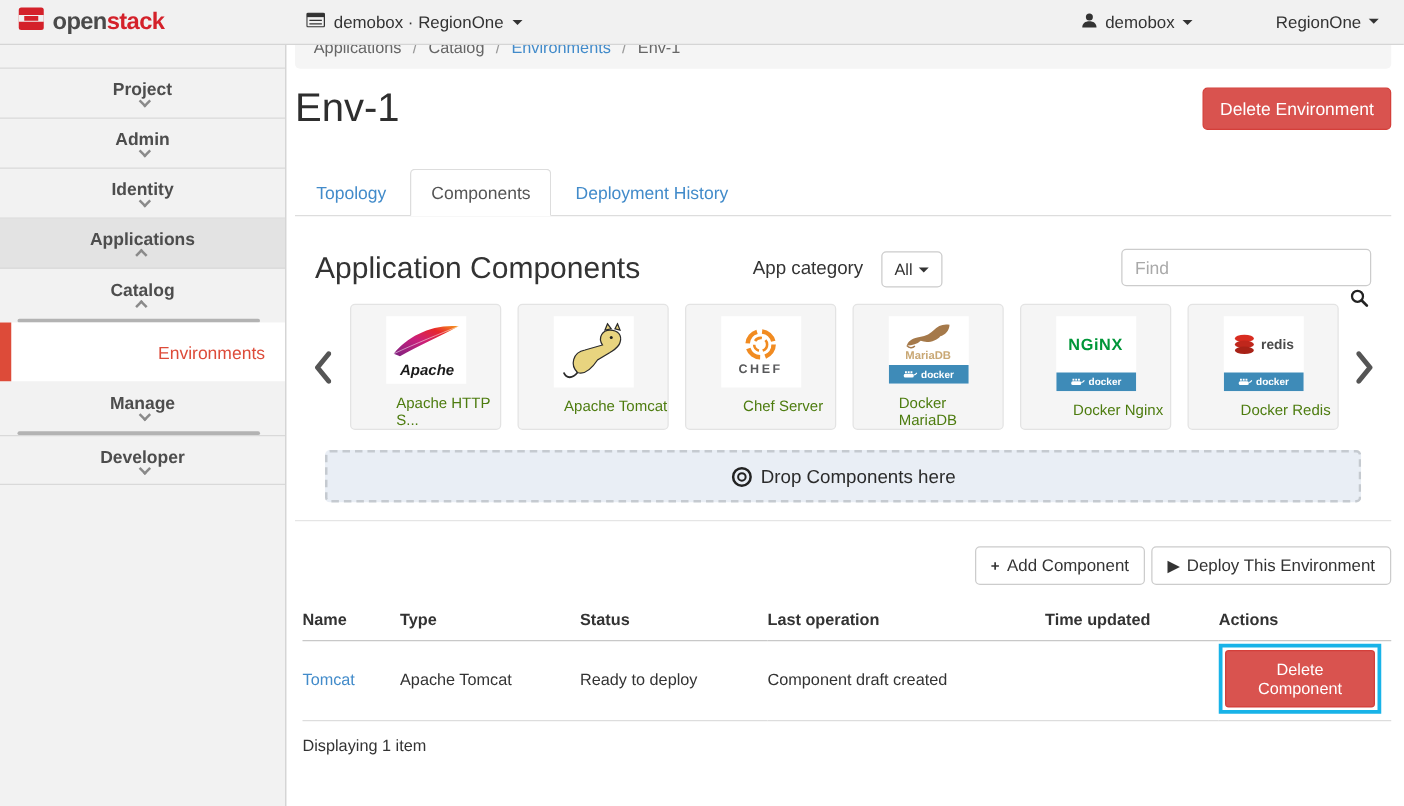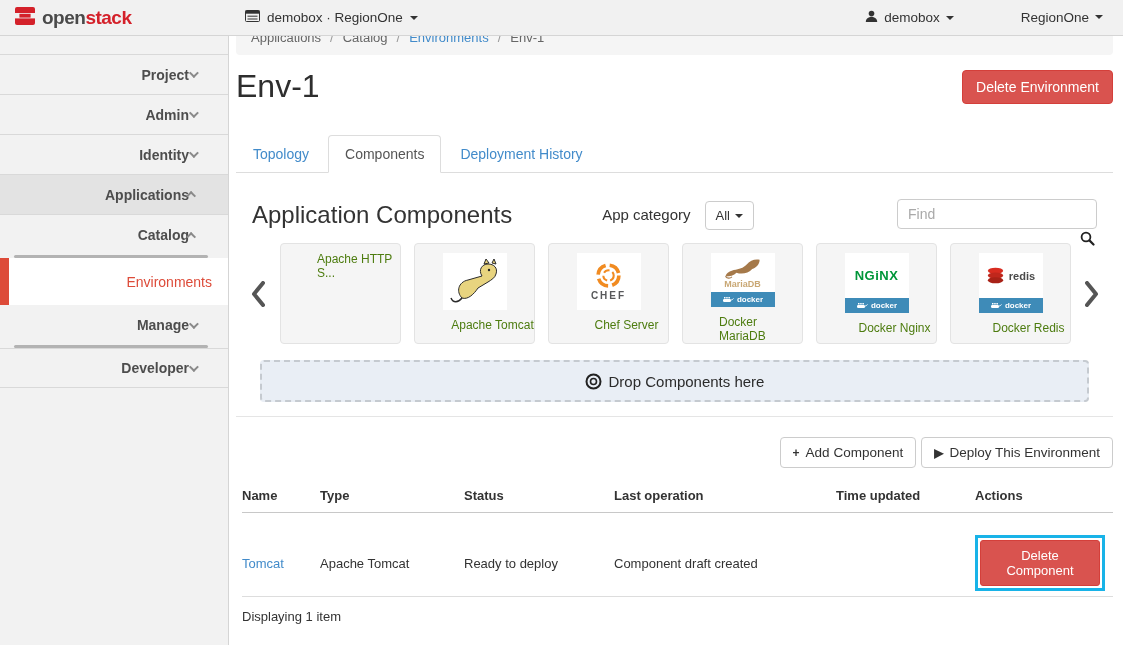--- a/index.html
+++ b/index.html
@@ -23,23 +23,23 @@
   .top-right { margin-left:auto; display:flex; align-items:flex-start; gap:67px; padding-right:20px; font-size:13.5px; }
   .menu-item { display:flex; align-items:center; gap:6px; cursor:pointer; }
   .caret { width:0; height:0; border-left:4px solid transparent; border-right:4px solid transparent; border-top:4px solid #333; display:inline-block; }
   
   .sidebar {
     position:fixed; top:36px; left:0; width:229px; height:609px;
     background:#f2f2f2; border-right:1px solid #d5d5d5;
   }
   .side-sliver { height:19px; border-bottom:1px solid #d9d9d9; }
   .side-item {
-    height:40px; display:flex; align-items:center; justify-content:flex-end;
+    height:40px; display:flex; align-items:center; justify-content:center;
     padding:0 32px; border-bottom:1px solid #d9d9d9;
-    font-size:14px; font-weight:bold; color:#4d4d4d; cursor:pointer;
+    font-size:14px; font-weight:bold; color:#4d4d4d; cursor:pointer;flex-direction:column;
   }
   .side-item.applications { background:#e3e3e3; }
   .side-item.no-bb { border-bottom:none; }
   .chev { width:7px; height:7px; border-right:2px solid #8a8a8a; border-bottom:2px solid #8a8a8a; display:inline-block; }
   .chev.down { transform:rotate(45deg) translateY(-2px); }
   .chev.up   { transform:rotate(-135deg) translateY(-2px); }
   .side-underline { height:3px; background:#b3b3b3; margin:0 20px 0 14px; border-radius:2px; }
   .env-item {
     height:47px; background:#fff; border-left:9px solid #dd4b39;
     display:flex; align-items:center; justify-content:flex-end;
@@ -131,21 +131,21 @@
     padding:7px 12px; font-size:13.5px; color:#333;
     display:flex; align-items:center; gap:6px; cursor:pointer;
     font-family:"Liberation Sans", sans-serif;
   }
   .icon-glyph { font-weight:bold; font-size:12px; }
   table.comp-table { margin:12px 0 0 6px; width:871px; border-collapse:collapse; font-size:13px; }
   .comp-table th {
     text-align:left; font-weight:bold; color:#333;
     padding:8px 8px 9px 0; border-bottom:1px solid #c8c8c8;
   }
-  .comp-table td { padding:22px 8px 5px 0; border-bottom:1px solid #ddd; height:49px; vertical-align:middle; }
+  .comp-table td { padding:2px 8px 5px 0; border-bottom:1px solid #ddd; height:49px; vertical-align:middle; }
   .cell-link { color:#428bca; cursor:pointer; }
   .td-actions { text-align:right; }
   .hl-frame { display:inline-block; border:3px solid #18b3e8; padding:2px; background:#fff; }
   .btn-danger.small { font-size:13px; padding:7px 11px; border-radius:3px; }
   .table-footer { font-size:13px; color:#333; padding:12px 0 0 6px; }
 </style>
 </head>
 <body>
 
 <header class="topbar">
@@ -269,20 +269,35 @@
 
   <div class="carousel">
     <div class="car-btn">
       <svg width="14" height="26" viewBox="0 0 14 26">
         <polyline points="12,2 3,13 12,24" fill="none" stroke="#555" stroke-width="4" stroke-linecap="round" stroke-linejoin="round"></polyline>
       </svg>
     </div>
     <div class="cards">
 
       <div class="card">
+        <div class="logo-box">
+          <svg width="58" height="50" viewBox="0 0 58 50">
+            <defs>
+              <linearGradient id="apacheGrad" x1="0" y1="1" x2="1" y2="0">
+                <stop offset="0" stop-color="#7d2381"></stop>
+                  <stop offset="0.45" stop-color="#ca1f7b"></stop>
+                <stop offset="0.75" stop-color="#e7262c"></stop>
+                  <stop offset="1" stop-color="#f69b1c"></stop>
+              </linearGradient>
+            </defs>
+            <path d="M3 28 C14 14 34 4 55 6 C40 14 22 22 8 30 Z" fill="url(#apacheGrad)"></path>
+            <path d="M3 28 C20 20 40 12 55 6" stroke="#fff" stroke-width="0.8" fill="none" opacity="0.5"></path>
+            <text x="8" y="45" font-size="12" font-weight="bold" font-style="italic" fill="#1a1a1a">Apache</text>
+          </svg>
+        </div>
         <div class="card-label">Apache HTTP S...</div>
       </div>
 
       <div class="card">
         <div class="logo-box">
           <svg width="54" height="48" viewBox="0 0 54 48">
             <path d="M14 40 C8 34 10 24 20 22 L34 18 C30 12 34 6 40 6 C46 6 50 10 48 16 C47 20 43 22 40 24 L30 30 C26 36 20 42 14 40 Z" fill="#e8d47f" stroke="#2b2b2b" stroke-width="1"></path>
             <path d="M36 6 L38 1 L41 5 Z" fill="#e8d47f" stroke="#2b2b2b" stroke-width="1"></path>
             <path d="M44 5 L46 1 L48 6 Z" fill="#e8d47f" stroke="#2b2b2b" stroke-width="1"></path>
             <circle cx="41" cy="12" r="1.2" fill="#222"></circle>

